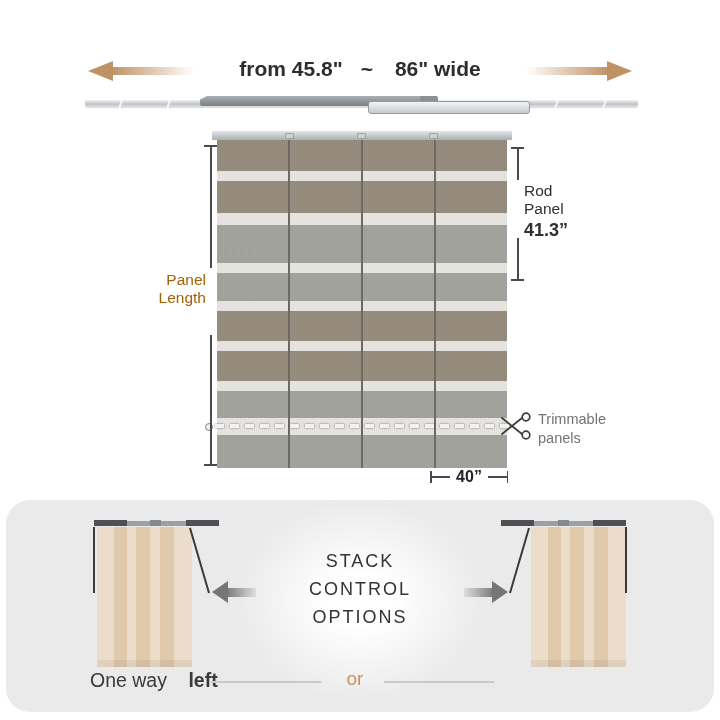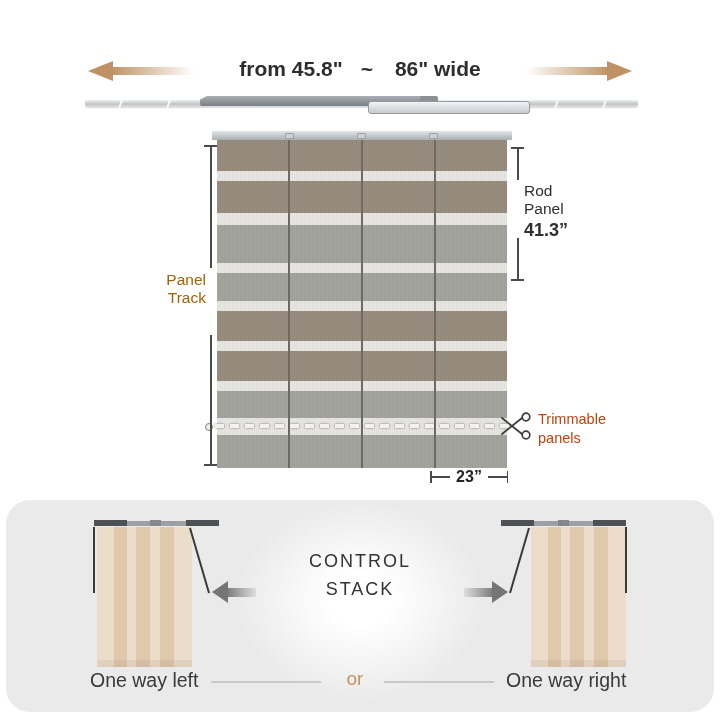--- a/index.html
+++ b/index.html
@@ -37,21 +37,21 @@
   .panels{left:217px;top:140px;width:290px;height:328px;display:flex;gap:2px;background:#6e6a63;}
   .panel{flex:1;overflow:hidden;box-shadow:inset -3px 0 5px -2px rgba(0,0,0,.28),inset 2px 0 4px -2px rgba(0,0,0,.12);}
   .panel .stripe{width:100%;}
   .panels-texture{left:217px;top:140px;width:290px;height:328px;pointer-events:none;
     background:repeating-linear-gradient(90deg,rgba(255,255,255,.025) 0 1px,rgba(0,0,0,.025) 1px 2px);}
   .clip{top:133px;width:9px;height:6px;background:#ced2d5;border:1px solid #9aa0a4;border-radius:1px;box-sizing:border-box;}
   .trim-line{left:215px;top:424px;width:294px;height:4px;
              background:repeating-linear-gradient(90deg,#f3f2f0 0 9px,transparent 9px 15px);
              filter:drop-shadow(0 0 1px rgba(60,60,60,.65));}
   .trim-circle{left:205px;top:423px;width:6px;height:6px;border:1.5px solid #848484;background:#f0efee;border-radius:50%;}
-  .trimmable-label{left:538px;top:410px;font-size:14.5px;line-height:1.28;color:#c2410c;}
+  .trimmable-label{left:538px;top:410px;font-size:14.5px;line-height:1.28;color:#737373;}
 
   
   .mline{background:#4a4a4a;}
   .panel-height-label{left:126px;top:271px;width:80px;text-align:right;color:#a16207;}
   .panel-height-label .l{font-size:15.5px;line-height:18px;}
   .panel-height-label .v{font-size:20px;line-height:27px;font-weight:700;}
   .rod-length-label{left:524px;top:182px;text-align:left;color:#2f2f2f;}
   .rod-length-label .l{font-size:15.5px;line-height:18px;}
   .rod-length-label .v{font-size:18px;line-height:25px;font-weight:700;}
   .width-measure{left:430px;top:469px;width:78px;height:16px;display:flex;align-items:center;color:#232323;}
@@ -71,21 +71,21 @@
   .d-fabric{top:527px;width:95px;height:140px;display:flex;position:absolute;}
   .d-fabric .stripe{height:100%;}
   .d-fabric:after{content:'';position:absolute;left:0;right:0;bottom:0;height:7px;background:rgba(0,0,0,.05);}
   .d-vline{top:527px;width:1.5px;height:66px;background:#3a3a3a;}
   .g-arrow{top:581px;width:44px;height:22px;display:flex;align-items:center;}
   .g-head-l{width:0;height:0;border-top:11px solid transparent;border-bottom:11px solid transparent;border-right:16px solid #757575;}
   .g-tail-l{flex:1;height:9px;background:linear-gradient(to right,#7f7f7f,#dedede);}
   .g-head-r{width:0;height:0;border-top:11px solid transparent;border-bottom:11px solid transparent;border-left:16px solid #757575;}
   .g-tail-r{flex:1;height:9px;background:linear-gradient(to left,#7f7f7f,#dedede);}
   .opt-label{top:669px;font-size:19.5px;color:#3a3a3a;}
-  .opt-label b{font-weight:400;}
+  .opt-label b{font-weight:700;margin-left:16px;}
   .sep-line{top:681px;width:110px;height:1.5px;background:#c9c9c9;}
   .or-label{left:333px;top:668px;width:44px;text-align:center;font-size:19px;color:#c4935f;}
 </style>
 </head>
 <body>
 
 <div id="stage">
 
   <div class="abs title2">
     <span>from 45.8"</span><span class="tilde">~</span><span>86" wide</span>
@@ -194,48 +194,49 @@
   </svg>
   <div class="abs trimmable-label">
     <div>Trimmable</div>
     <div>panels</div>
   </div>
 
   <div class="abs mline" style="left:204px;top:145px;width:13px;height:1.5px;"></div>
   <div class="abs mline" style="left:210px;top:145px;width:1.5px;height:123px;"></div>
   <div class="abs panel-height-label">
     <div class="l">Panel</div>
-    <div class="l">Track</div>
+    <div class="l">Length</div>
   </div>
   <div class="abs mline" style="left:210px;top:335px;width:1.5px;height:130px;"></div>
   <div class="abs mline" style="left:204px;top:464px;width:13px;height:1.5px;"></div>
 
   <div class="abs mline" style="left:511px;top:147px;width:13px;height:1.5px;"></div>
   <div class="abs mline" style="left:517px;top:147px;width:1.5px;height:33px;"></div>
   <div class="abs rod-length-label">
     <div class="l">Rod</div>
     <div class="l">Panel</div>
     <div class="v">41.3”</div>
   </div>
   <div class="abs mline" style="left:517px;top:238px;width:1.5px;height:42px;"></div>
   <div class="abs mline" style="left:511px;top:279px;width:13px;height:1.5px;"></div>
 
   <div class="abs width-measure">
     <div class="tick"></div>
     <div class="wline"></div>
-    <div class="wval">23”</div>
+    <div class="wval">40”</div>
     <div class="wline"></div>
     <div class="tick"></div>
   </div>
 
   <div class="abs bottom-panel"></div>
   <div class="abs glow"></div>
   <div class="abs control-title">
+    <div>STACK</div>
     <div>CONTROL</div>
-    <div>STACK</div>
+    <div>OPTIONS</div>
   </div>
 
   <div class="abs d-track" style="left:94px;"></div>
   <div class="abs d-seg" style="left:94px;width:33px;"></div>
   <div class="abs d-seg mid" style="left:150px;width:11px;"></div>
   <div class="abs d-seg" style="left:186px;width:33px;"></div>
   <div class="d-fabric" style="left:97px;">
       <div class="stripe" style="width: 17px; background: rgb(236, 221, 202);"></div>
       <div class="stripe" style="width: 13px; background: rgb(224, 200, 171);"></div>
       <div class="stripe" style="width: 9px; background: rgb(236, 221, 202);"></div>
@@ -275,18 +276,14 @@
     <div class="g-head-r"></div>
   </div>
 
   <div class="abs opt-label" style="left:90px;">
     <span>One way</span>
     <b>left</b>
   </div>
   <div class="abs sep-line" style="left:211px;"></div>
   <div class="abs or-label">or</div>
   <div class="abs sep-line" style="left:384px;"></div>
-  <div class="abs opt-label" style="left:506px;">
-    <span>One way</span>
-    <b>right</b>
-  </div>
 
 </div>
 
 </body></html>

